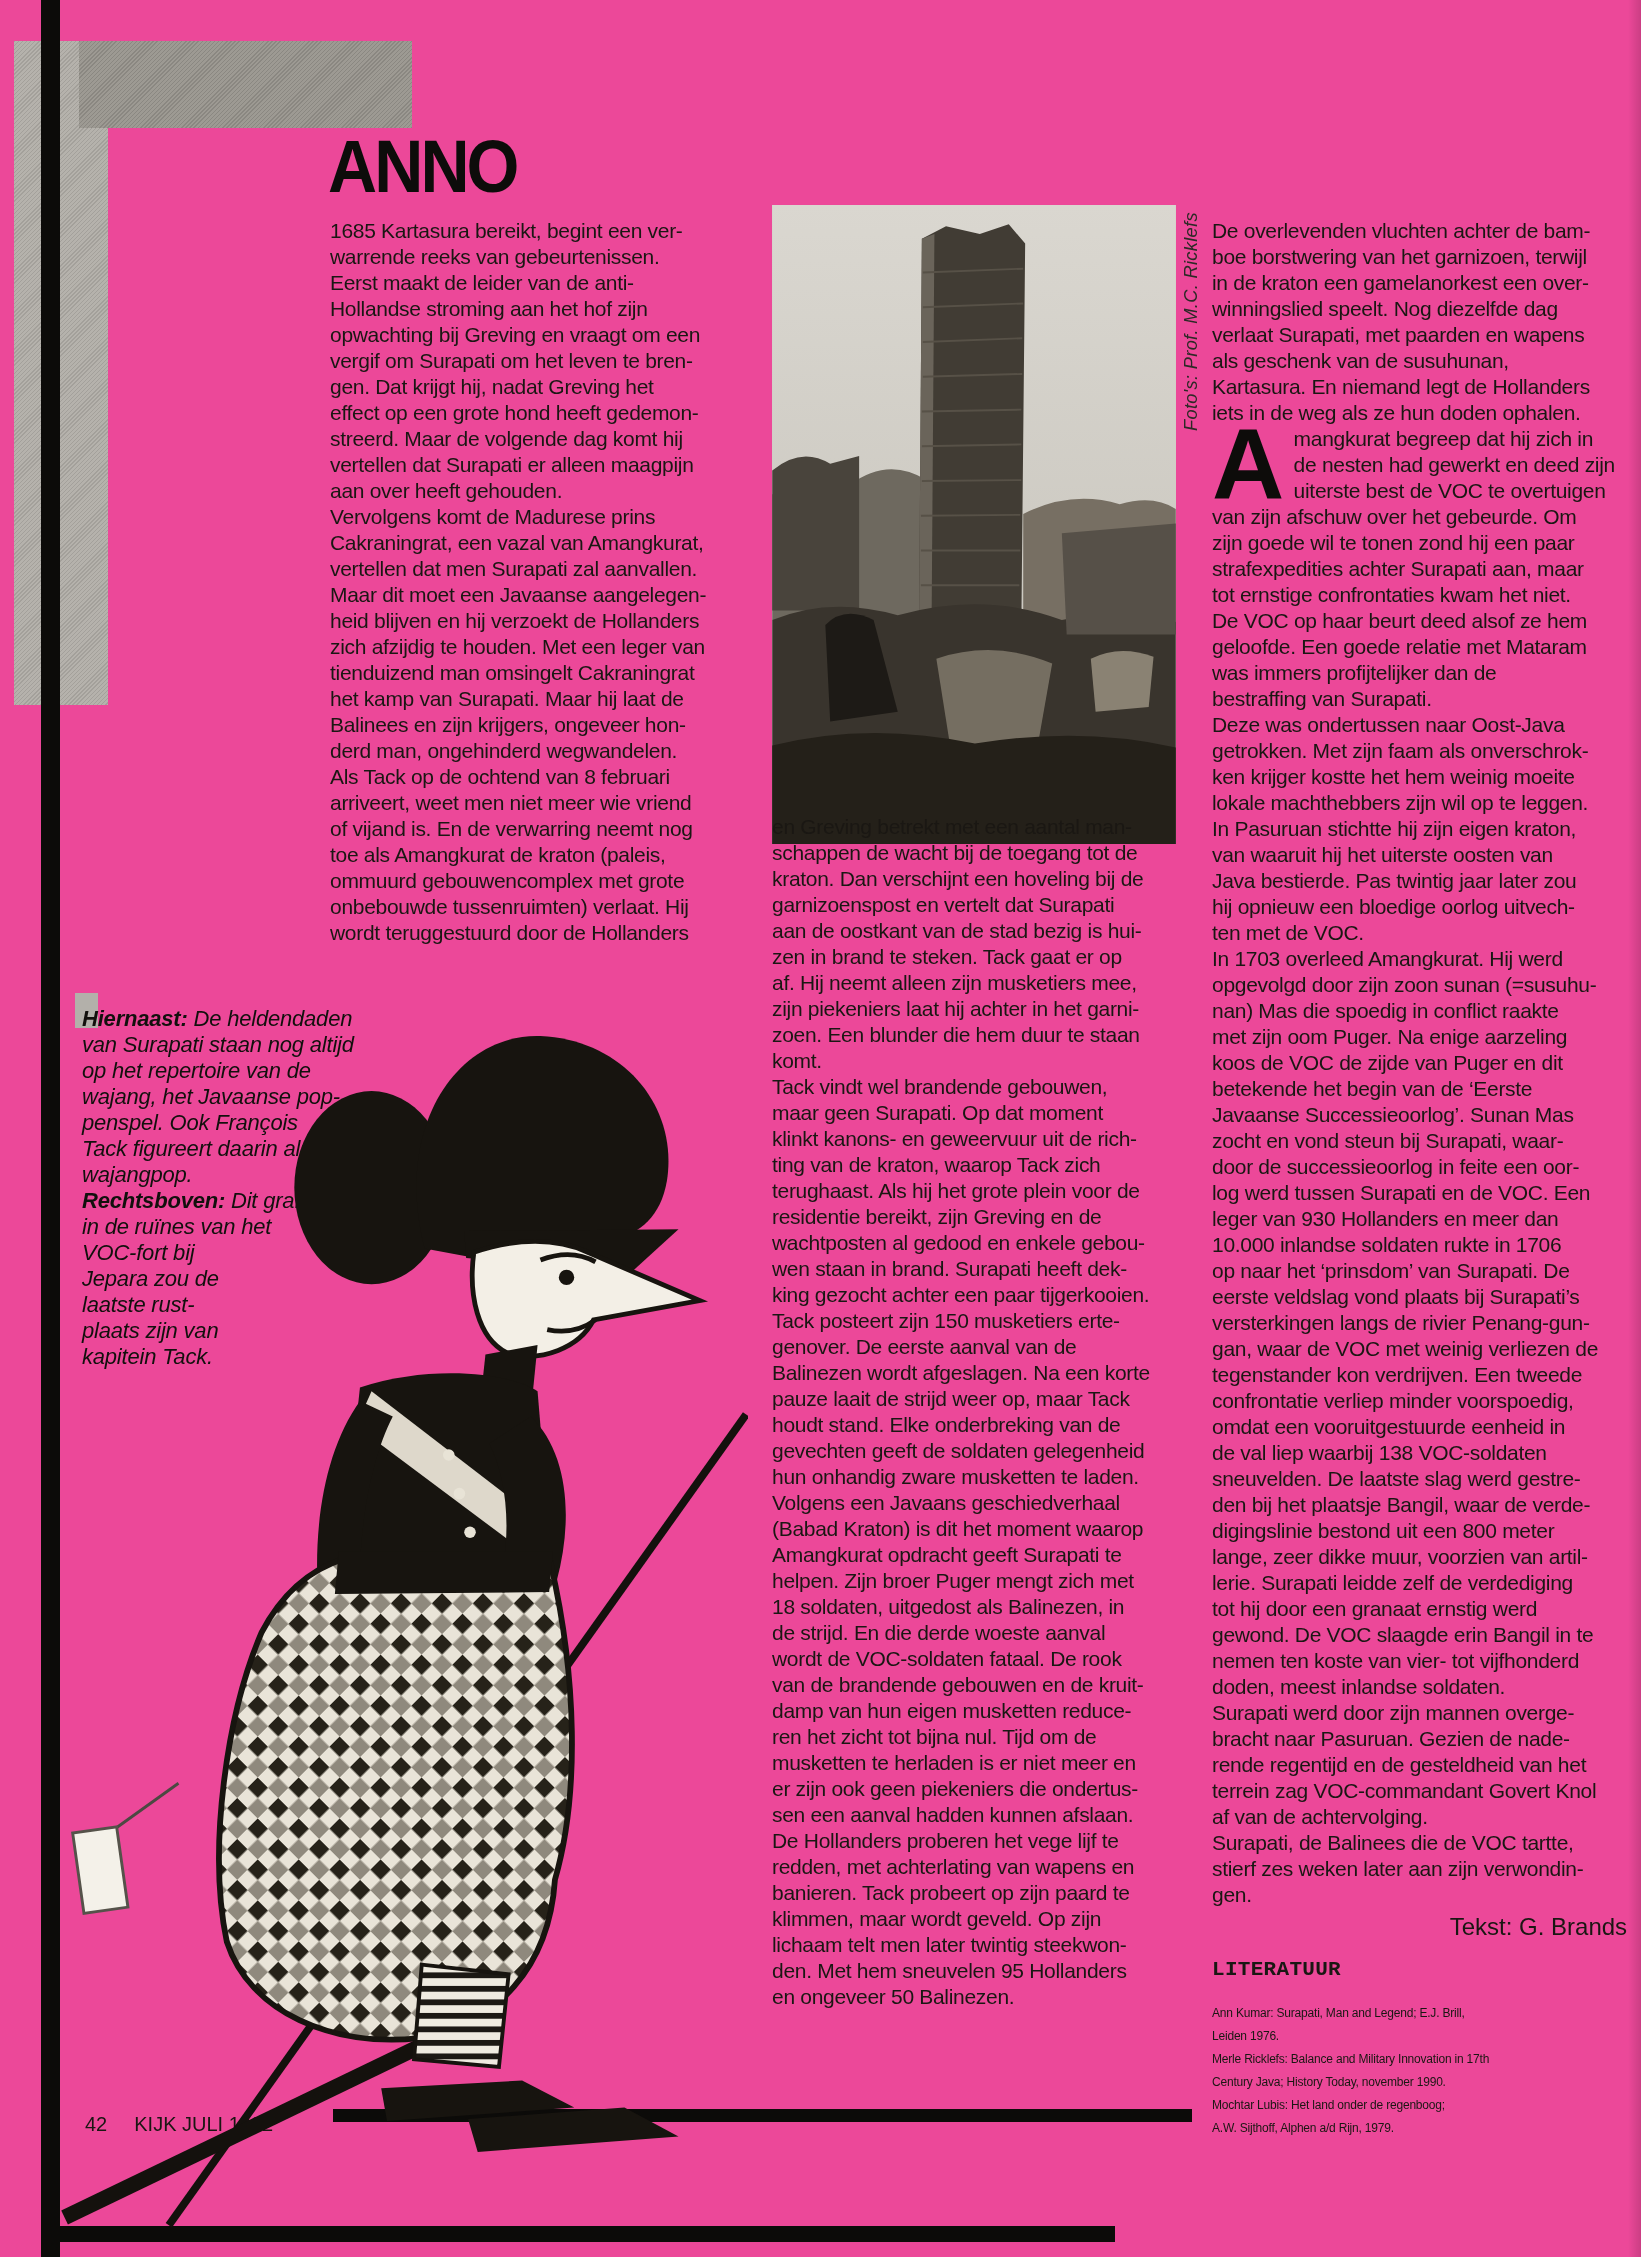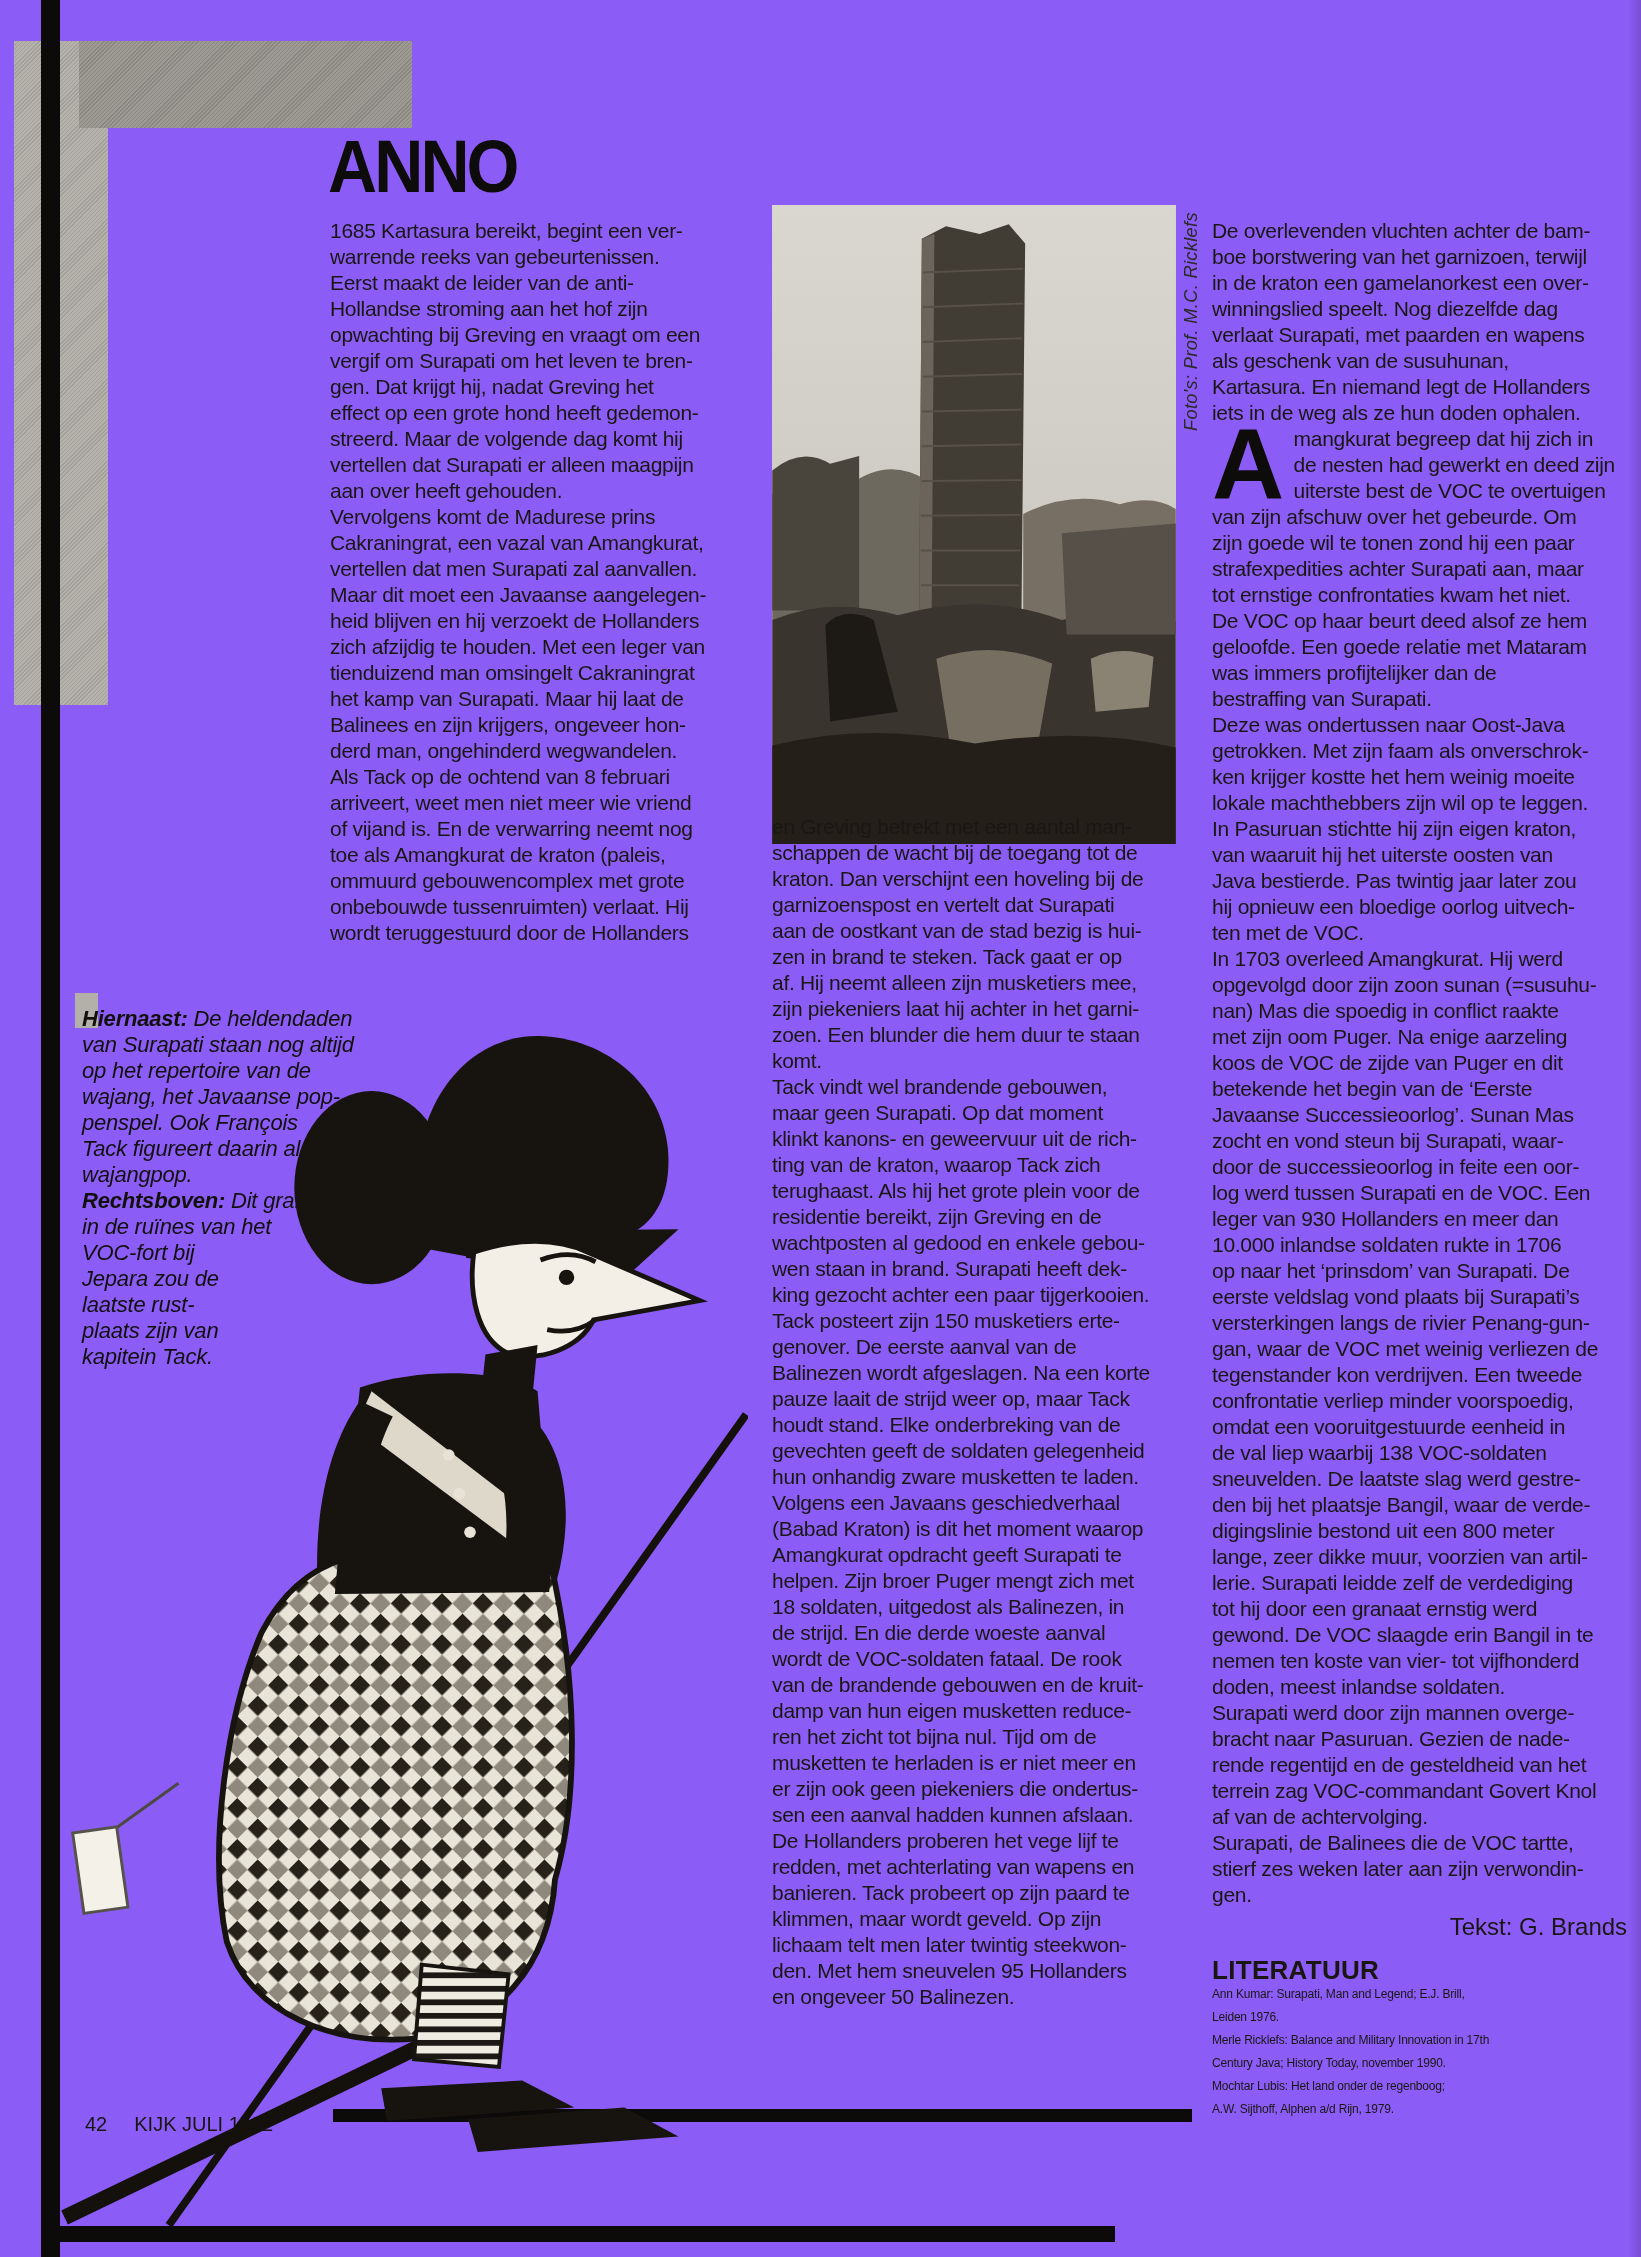--- a/index.html
+++ b/index.html
@@ -1,18 +1,18 @@
 <!DOCTYPE html>
 <html><head>
 <meta charset="utf-8">
 <style>
   html,body{margin:0;padding:0;background:#ffffff;}
   .page{
     position:relative; width:1641px; height:2257px; overflow:hidden;
-    background:#8b5cf6; color:#17140f;
+    background:#ec4899; color:#17140f;
     font-family:"Liberation Sans", sans-serif;
   }
   
   .gray-strip{
     position:absolute; left:13.5px; top:41px; width:94px; height:664px;
     background-color:#b5b2ac;
     background-image:repeating-linear-gradient(135deg, rgba(0,0,0,.10) 0 1px, transparent 1px 2.9px);
   }
   .gray-bar{
     position:absolute; left:79px; top:41px; width:333px; height:87px;
@@ -41,21 +41,21 @@
   .col1{left:330px; top:218px;}
   .col2{left:772px; top:814px;}
   .col3{left:1212px; top:218px;}
   .dropcap{
     float:left; font-size:100px; line-height:71px; height:73px;
     font-weight:700; margin:2.9px 9.7px 0 0; color:#0d0c0a;
   }
   .byline{clear:both; text-align:right; font-size:24px;
     margin-top:5.8px; padding-right:1.9px; letter-spacing:0;}
   .literature{margin-top:17.4px; letter-spacing:-0.2px;}
-  .lit-heading{font-size:26px; font-weight:700; margin:0 0 0 0; letter-spacing:0.3px;}
+  .lit-heading{font-size:21px; font-weight:700; margin:0 0 19px 0; letter-spacing:0.3px;font-family:Liberation Mono, monospace;}
   .lit-lines{font-size:12px; line-height:23px; color:#1a1713;}
   .lit-lines .line{white-space:nowrap;}
 
   .caption{position:absolute; left:82px; top:1006px; width:299px;
     font-size:22px; line-height:26px; font-style:italic; font-weight:400;
     color:#12100d; letter-spacing:-0.2px;}
   .caption .line{white-space:nowrap;}
 
   .photo{position:absolute; left:772px; top:205px; width:404px; height:639px;
     background:#cfccc5;}

